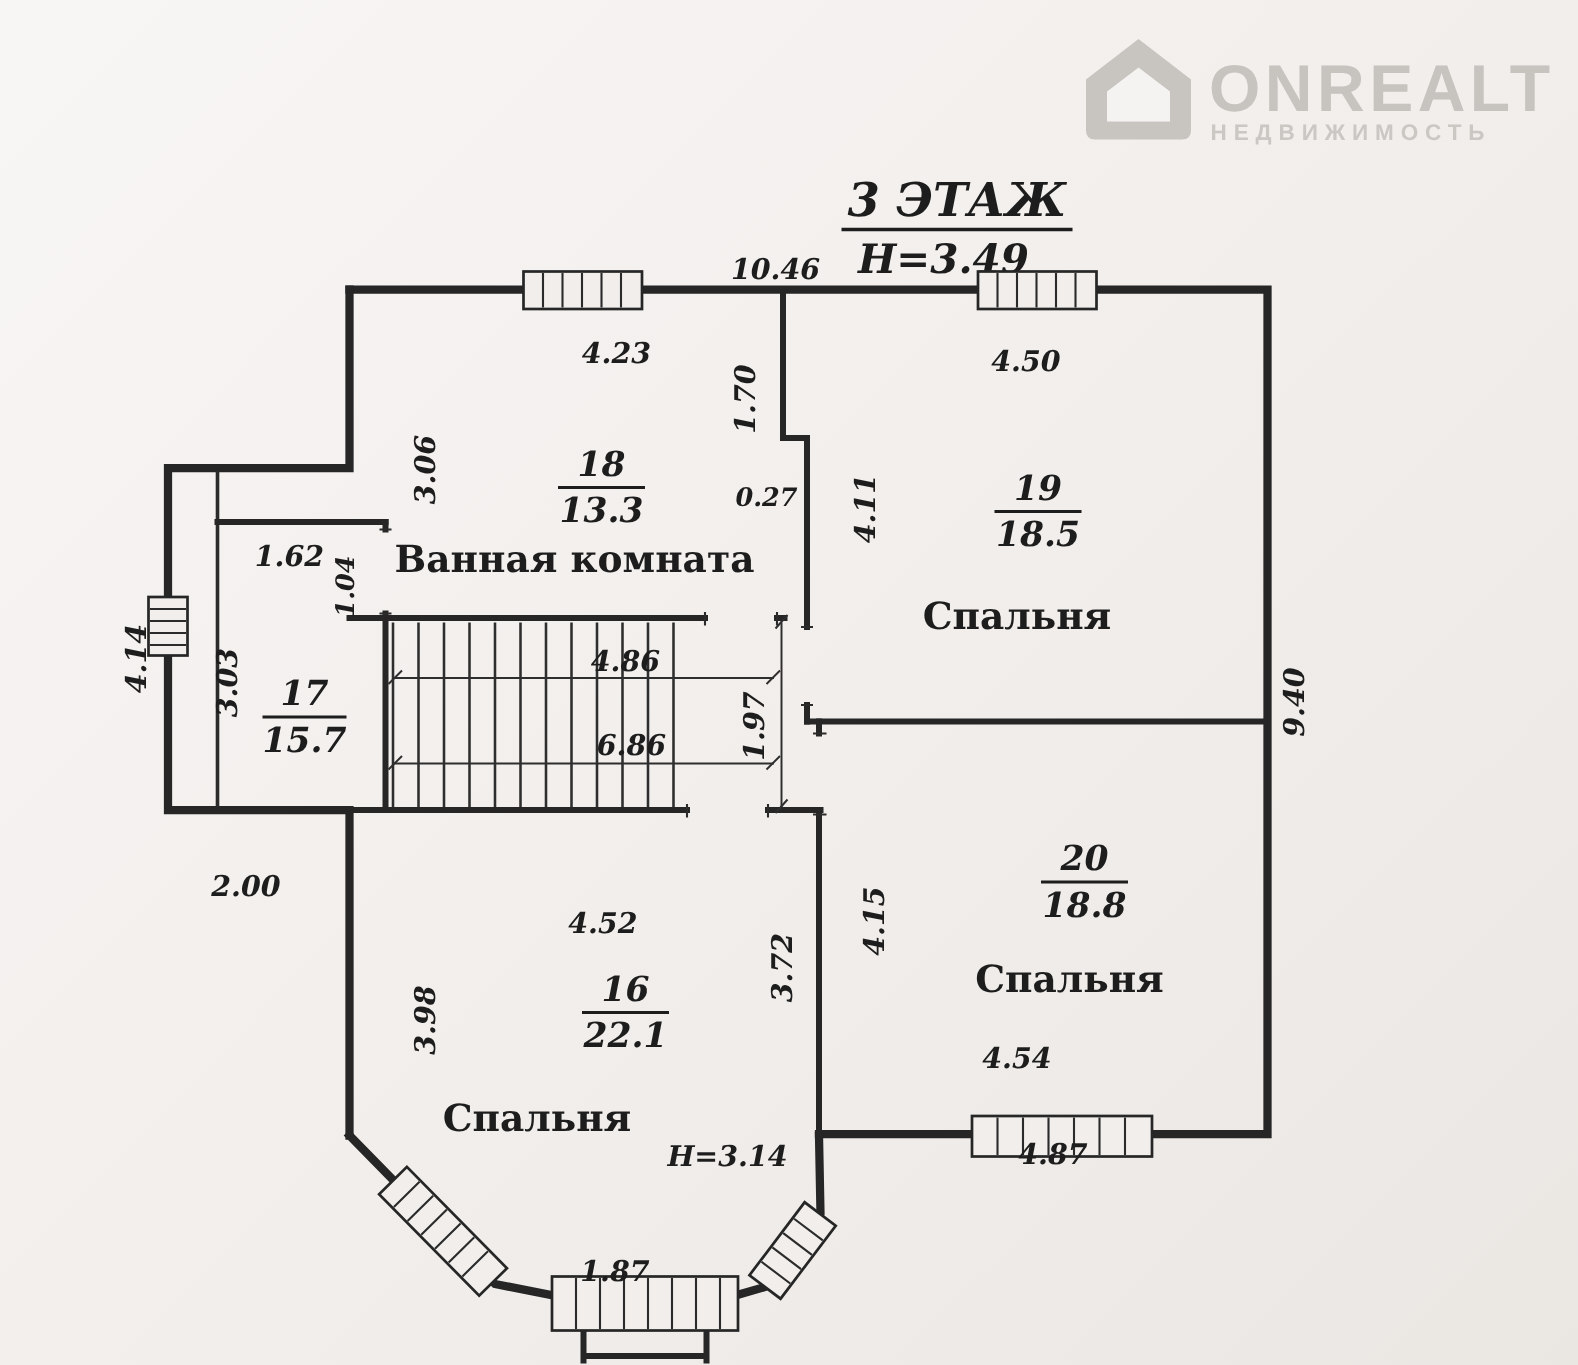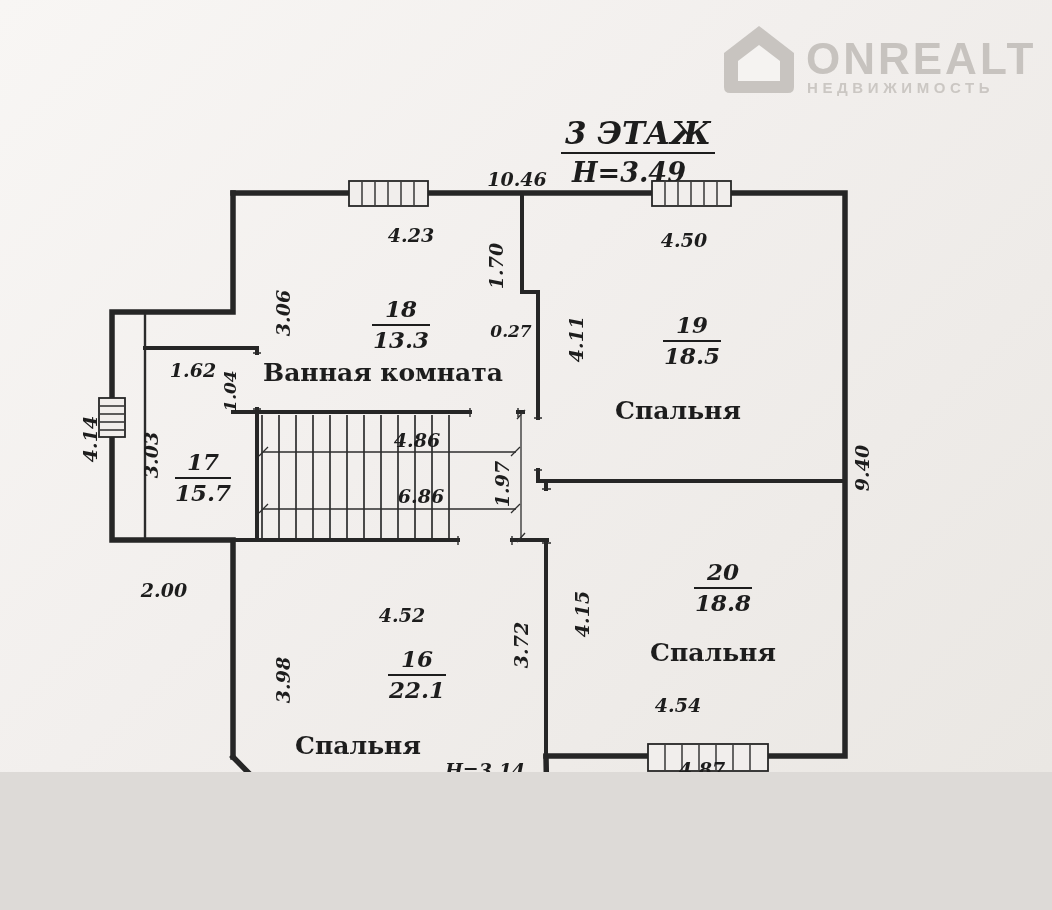--- a/index.html
+++ b/index.html
@@ -1,17 +1,17 @@
 <!DOCTYPE html>
 <html><head>
 <meta charset="utf-8">
 <style>
   html,body{margin:0;padding:0;background:#dddad7;}
   .page{
-    position:relative;width:1052px;height:772px;overflow:hidden;
+    position:relative;width:1052px;height:910px;overflow:hidden;
     background:linear-gradient(135deg,#f8f6f4 0%,#f2efed 45%,#eae7e3 100%);
     font-family:"DejaVu Serif",serif;
   }
   svg{position:absolute;left:0;top:0;}
   .wall-ext{stroke:#262626;stroke-width:5.5;fill:none;stroke-linecap:square;stroke-linejoin:miter;}
   .wall-int{stroke:#262626;stroke-width:4;fill:none;stroke-linecap:square;}
   .wall-thin{stroke:#2b2b2b;stroke-width:2.4;fill:none;}
   .tread{stroke:#2e2e2e;stroke-width:1.7;fill:none;}
   .dimline{stroke:#2e2e2e;stroke-width:1.3;fill:none;}
   .win{fill:#f1eeec;stroke:#262626;stroke-width:1.8;}

